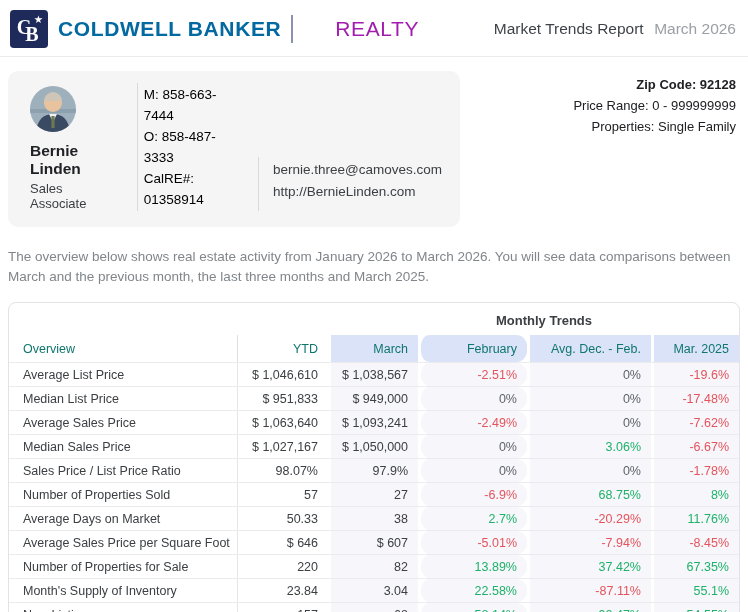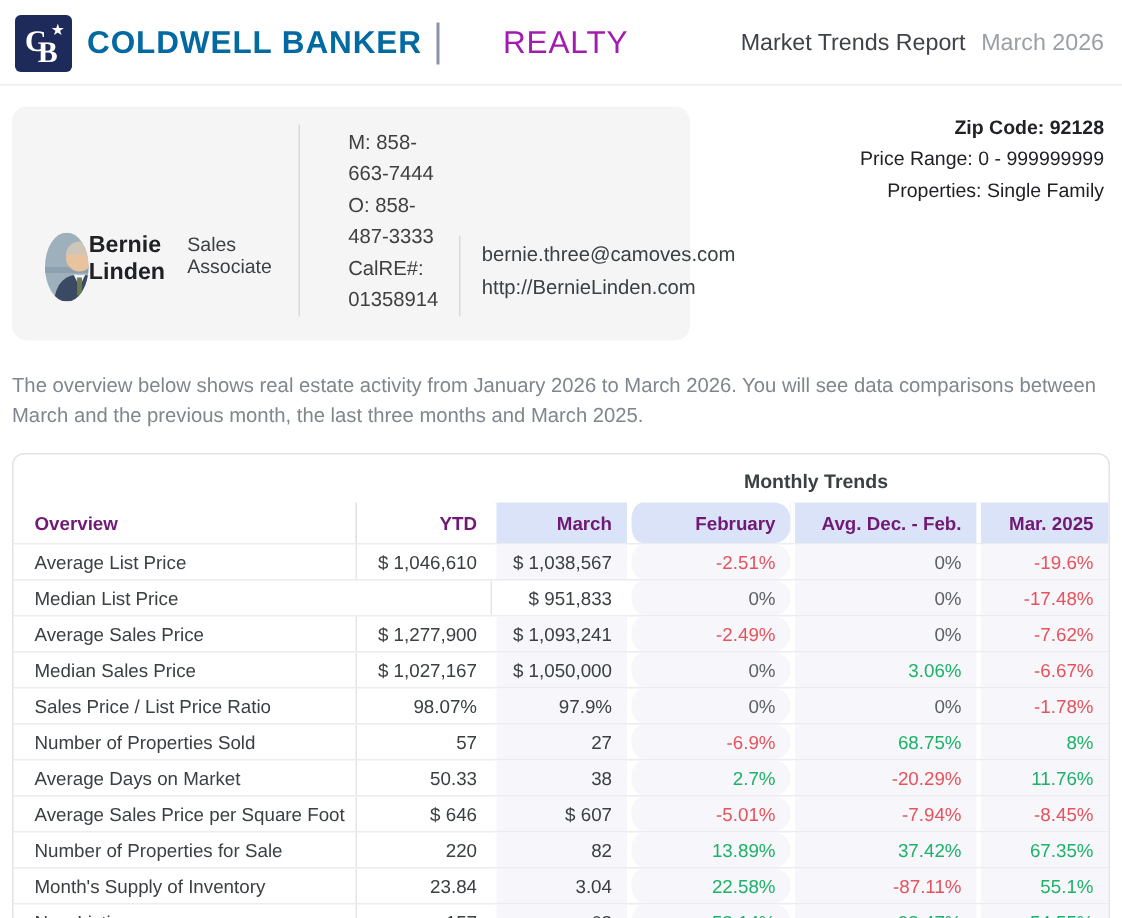--- a/index.html
+++ b/index.html
@@ -12,25 +12,25 @@
   .wordmark { display:flex; align-items:center; gap:10px; }
   .brand-name { font-size:21px; font-weight:700; color:#0369a1; letter-spacing:0.6px; }
   .brand-sep { width:2px; height:28px; background:#8a93ad; }
   .brand-div { font-size:21px; font-weight:400; color:#a21caf; letter-spacing:0.6px;margin-left:32px; }
   .report-title { font-size:15.5px; color:#3f4349; }
   .report-period { font-size:15.5px; color:#9aa0a6; margin-left:6px;text-align:center; }
 
   
   .info-row { display:flex; justify-content:space-between; align-items:flex-start; padding:14px 12px 0 8px; }
   .agent-card { background:#f5f5f6; border-radius:10px; width:452px; padding:12px 18px 16px 22px; display:flex; align-items:flex-end; }
-  .agent-id { display:flex; flex-direction:row; }
+  .agent-id { display:flex; flex-direction:column; }
   .avatar { width:46px; height:46px; border-radius:50%; overflow:hidden; margin-bottom:10px; }
   .agent-name { font-size:15.5px; font-weight:700; color:#202124; margin-bottom:3px; }
   .agent-title { font-size:13px; color:#3c4043; }
-  .agent-phones { border-left:1px solid #d9d9dc; margin-left:16px; padding:2px 14px 0 32px; font-size:13.5px; line-height:1.55; color:#404040; }
+  .agent-phones { border-left:1px solid #d9d9dc; margin-left:16px; padding:2px 14px 0 6px; font-size:13.5px; line-height:1.55; color:#000000; }
   .agent-links { border-left:1px solid #d9d9dc; padding:2px 0 8px 14px; font-size:13.5px; line-height:1.6; color:#3c4043; }
   .criteria { text-align:right; font-size:13px; line-height:1.6; color:#202124; padding-top:4px; }
   .criteria .zip { font-weight:700; }
 
   
   .description { padding:20px 10px 0 8px; font-size:13.5px; line-height:1.55; color:#80868b; max-width:742px; }
 
   
   .table-card { margin:14px 8px 0 8px; width:732px; border:1px solid #e3e3e7; border-radius:8px; overflow:hidden; padding-bottom:7px; background:#fff; }
   .group-row { display:flex; padding:10px 0 7px 0; }
@@ -40,21 +40,21 @@
   .thead, .trow { display:flex; align-items:stretch; }
   .cell { display:flex; align-items:center; font-size:12.5px; }
   .c-label { flex:1; padding-left:14px; justify-content:flex-start; }
   .c-ytd   { width:90px;  justify-content:flex-end; padding-right:10px; }
   .c-march { width:90px;  justify-content:flex-end; padding-right:10px; }
   .c-feb   { width:109px;  justify-content:flex-end; padding-right:10px;border-radius:11px; }
   .c-avg   { width:124px; justify-content:flex-end; padding-right:10px; }
   .c-mar25 { width:88px;  justify-content:flex-end; padding-right:10px; }
 
   .thead { height:27px; }
-  .thead .cell { font-weight:700; color:#701a75; }
+  .thead .cell { font-weight:400; color:#0f766e; }
   .thead .c-label { border-right:1px solid #e0e0e3; }
   .thead .trend { background:#dbe3f8; border-left:3px solid #fff; }
 
   .trow { height:24px; border-top:1px solid #ececef; }
   .trow .c-label { border-right:1px solid #e6e6ea; color:#3c4043; }
   .trow .trend { background:#f6f6fb; border-left:3px solid #fff; }
 
   .plain { color:#3c4043; }
   .zero  { color:#5f6368; }
   .neg   { color:#e5545c; }
@@ -139,28 +139,29 @@
     <div class="cell c-ytd plain">$ 1,046,610</div>
     <div class="cell c-march trend plain">$ 1,038,567</div>
     <div class="cell c-feb trend neg">-2.51%</div>
     <div class="cell c-avg trend zero">0%</div>
     <div class="cell c-mar25 trend neg">-19.6%</div>
   </div>
 
   <div class="trow">
     <div class="cell c-label">Median List Price</div>
     <div class="cell c-ytd plain">$ 951,833</div>
+    <div class="cell c-march trend plain">$ 949,000</div>
     <div class="cell c-feb trend zero">0%</div>
     <div class="cell c-avg trend zero">0%</div>
     <div class="cell c-mar25 trend neg">-17.48%</div>
   </div>
 
   <div class="trow">
     <div class="cell c-label">Average Sales Price</div>
-    <div class="cell c-ytd plain">$ 1,277,900</div>
+    <div class="cell c-ytd plain">$ 1,063,640</div>
     <div class="cell c-march trend plain">$ 1,093,241</div>
     <div class="cell c-feb trend neg">-2.49%</div>
     <div class="cell c-avg trend zero">0%</div>
     <div class="cell c-mar25 trend neg">-7.62%</div>
   </div>
 
   <div class="trow">
     <div class="cell c-label">Median Sales Price</div>
     <div class="cell c-ytd plain">$ 1,027,167</div>
     <div class="cell c-march trend plain">$ 1,050,000</div>

